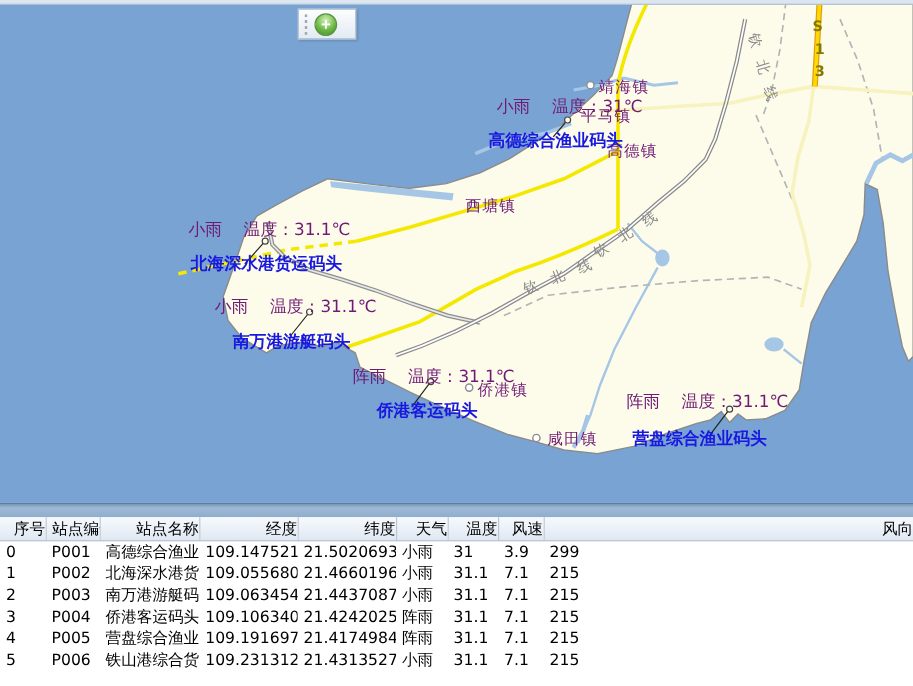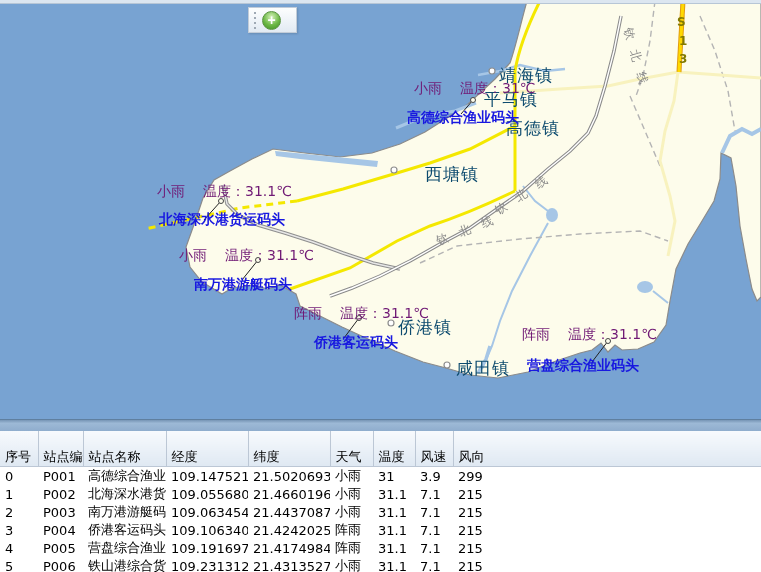--- a/index.html
+++ b/index.html
@@ -3,42 +3,42 @@
 <meta charset="utf-8">
 <style>
   html,body{margin:0;padding:0;}
   body{font-family:"DejaVu Sans","Liberation Sans",sans-serif;}
   #app{position:relative;width:761px;height:572px;background:#fff;overflow:hidden;border:0;}
   
   #top-edge{height:3px;background:#dce6f0;border-bottom:1px solid #b7c6d6;}
   #map{position:relative;width:761px;height:415px;background:#78a3d2;overflow:hidden;}
   #map svg{position:absolute;left:0;top:0;}
   .maplabel{position:absolute;white-space:nowrap;pointer-events:none;}
-  .town{font-size:17px;color:#0c4a6e;letter-spacing:1px;}
+  .town{font-size:13px;color:#701a75;letter-spacing:1px;}
   .anno-red{font-size:14px;font-weight:normal;color:#701a75;}
   .anno-red .temp{margin-left:18px;}
   .anno-blue{font-size:14px;font-weight:bold;color:#1818e0;}
   
   #float-toolbar{position:absolute;left:248px;top:3px;width:47px;height:24px;
     background:linear-gradient(#fdfefe,#e2eaf3);border:1px solid #c2ccd8;
     display:flex;align-items:center;box-shadow:1px 1px 2px rgba(0,0,0,.15);}
   #grip{width:7px;height:18px;margin-left:2px;
     background:repeating-linear-gradient(#9fa9b4 0 2px,transparent 2px 5px);
     background-size:2px 17px;background-repeat:no-repeat;background-position:center;}
   #add-btn{width:19px;height:19px;margin-left:4px;border-radius:50%;
     background:radial-gradient(circle at 50% 30%,#d6f2bb,#6cb845 55%,#3f8f22);
     border:1px solid #5a9440;color:#fff;font-weight:bold;font-size:14px;line-height:17px;
     text-align:center;cursor:pointer;padding:0;}
   
   #splitter{height:11px;background:linear-gradient(#7795b5,#9db9d6 30%,#8fadcd);border-top:1px solid #5f7f9f;}
   #panel-title{height:15px;background:linear-gradient(#f4f7fb,#dde6f1);
     font-size:12px;font-weight:bold;color:#000;padding-left:3px;line-height:15px;
     border-bottom:1px solid #c8d2de;}
   table#out{border-collapse:collapse;table-layout:fixed;width:761px;font-size:13px;color:#000;}
-  #out thead th{height:19px;font-weight:normal;text-align:left;padding:16px 0 0 5px;
+  #out thead th{height:19px;font-weight:normal;text-align:right;padding:0 0 0 5px;
     background:linear-gradient(#f7fafd,#dfe8f2);border-right:1px solid #bcc7d5;
     border-bottom:1px solid #bcc7d5;overflow:hidden;white-space:nowrap;}
   #out thead th:last-child{border-right:none;}
   #out tbody td{height:18px;padding:0 0 0 5px;background:#fff;overflow:hidden;white-space:nowrap;}
 </style>
 </head>
 <body>
 
 <div id="app">
   <div id="top-edge"></div>
@@ -132,21 +132,21 @@
           <circle cx="258" cy="259" r="2.5"></circle>
           <circle cx="359" cy="317" r="2.5"></circle>
           <circle cx="608" cy="340" r="2.5"></circle>
         </g>
       </g>
     </svg>
 
     <span class="maplabel town" style="left:499px;top:60px">靖海镇</span>
     <span class="maplabel town" style="left:484px;top:84px">平马镇</span>
     <span class="maplabel town" style="left:506px;top:113px">高德镇</span>
-    <span class="maplabel town" style="left:425px;top:159px">西塘镇</span>
+    <span class="maplabel town" style="left:388px;top:159px">西塘镇</span>
     <span class="maplabel town" style="left:398px;top:312px">侨港镇</span>
     <span class="maplabel town" style="left:456px;top:353px">咸田镇</span>
 
     <span class="maplabel anno-red" style="left:414px;top:76px">
       <span>小雨</span><span class="temp">温度：31℃</span>
     </span>
     <span class="maplabel anno-blue" style="left:407px;top:105px">高德综合渔业码头</span>
 
     <span class="maplabel anno-red" style="left:157px;top:179px">
       <span>小雨</span><span class="temp">温度：31.1℃</span>

